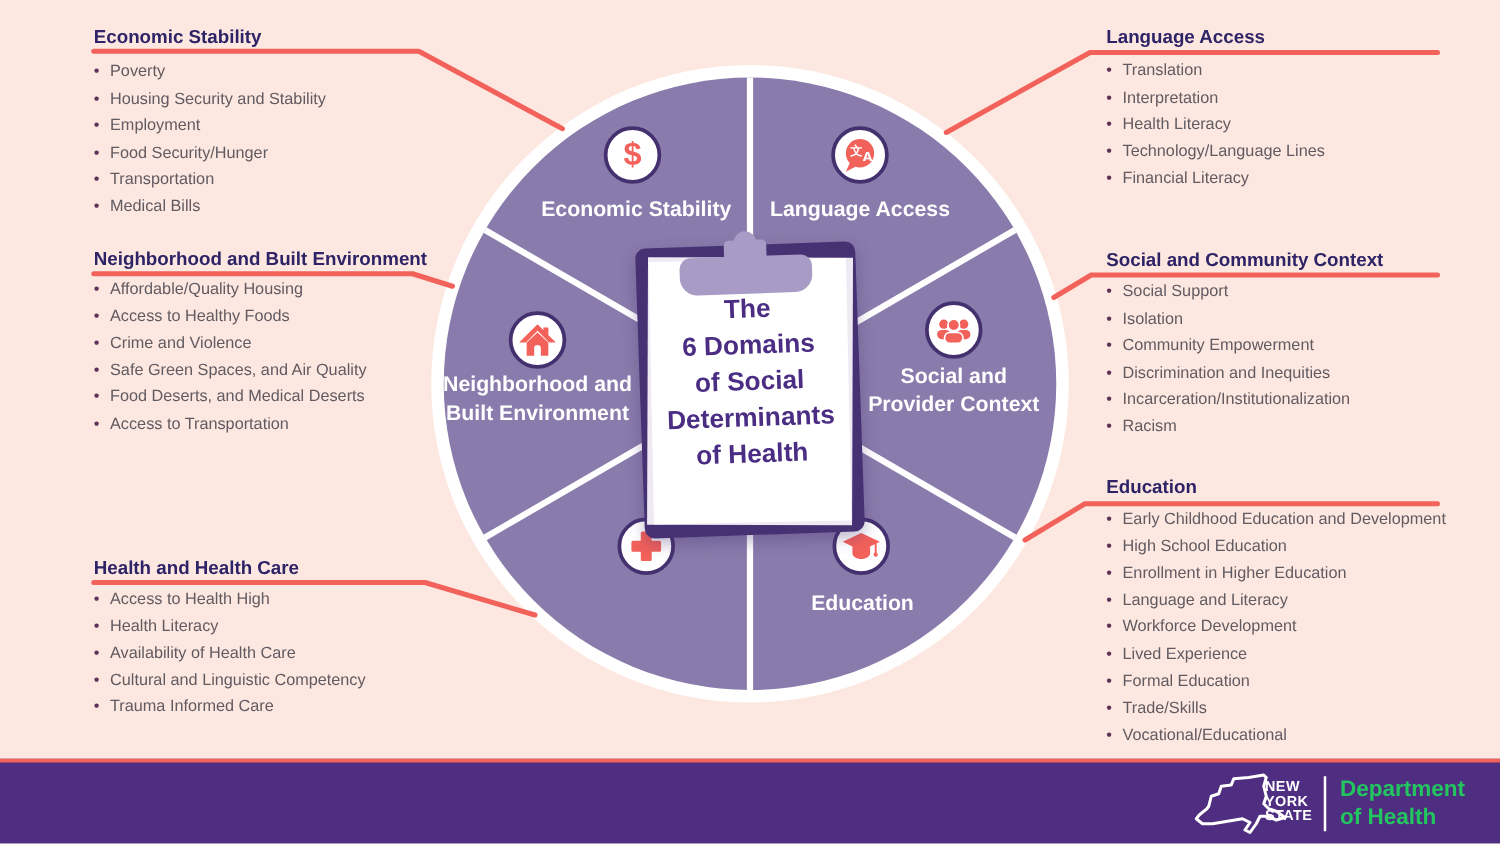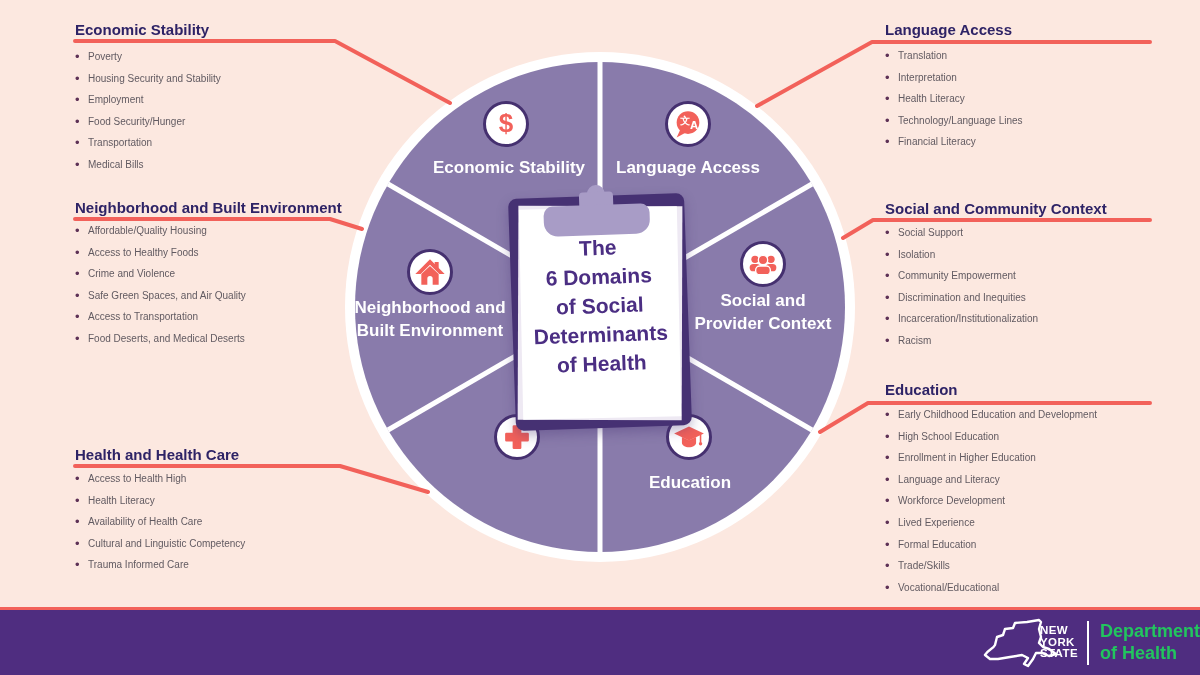--- a/index.html
+++ b/index.html
@@ -33,27 +33,27 @@
   .clip-knob{position:absolute;left:50%;top:-11px;width:18px;height:18px;margin-left:-9px;border-radius:50%;background:#a89cc6;}
   .clip-neck{position:absolute;left:50%;top:-4px;width:34px;height:18px;margin-left:-17px;border-radius:4px;background:#a89cc6;}
   .clip-body{position:absolute;left:50%;top:9px;width:106px;height:30px;margin-left:-53px;background:#a89cc6;
              border-radius:9px 9px 14px 14px;}
   .ctitle{position:absolute;left:0;right:0;top:38px;text-align:center;white-space:pre-line;
           color:#4b2e83;font-weight:800;font-size:21px;line-height:1.38;}
 
   
   .lheading{position:absolute;font-size:15px;font-weight:700;color:#2e2366;}
   .litems{position:absolute;width:320px;}
-  .litems .li{position:relative;padding-left:13px;font-size:10px;line-height:21.6px;color:#615a61;}
+  .litems .li{position:relative;padding-left:13px;font-size:13px;line-height:21.6px;color:#615a61;}
   .litems .li::before{content:"•";position:absolute;left:0;top:0;color:#5e3156;font-size:13px;}
 
   
   .footer{position:absolute;left:0;top:607px;width:1200px;height:68px;background:#4f2d80;
           border-top:3px solid #f2615a;box-sizing:border-box;display:flex;align-items:center;
-          justify-content:flex-end;}
+          justify-content:flex-end;padding-right:28px;}
   .nys{display:flex;align-items:center;}
   .nys-outline{margin-right:-20px;}
   .nys-words{color:#fff;font-weight:800;font-size:11.5px;line-height:1.02;letter-spacing:.4px;text-align:left;}
   .vbar{width:2px;height:44px;background:#ffffff;margin:0 11px 0 9px;}
   .dept{color:#22c55e;font-weight:700;font-size:18px;line-height:1.18;white-space:pre-line;}
 </style>
 </head>
 <body>
 
 <div class="stage">
@@ -164,22 +164,22 @@
       <div class="li">Transportation</div>
       <div class="li">Medical Bills</div>
     </div>
 
   <div class="lheading" style="left:75px;top:199px;">Neighborhood and Built Environment</div>
   <div class="litems" style="left:75px;top:220px;">
       <div class="li">Affordable/Quality Housing</div>
       <div class="li">Access to Healthy Foods</div>
       <div class="li">Crime and Violence</div>
       <div class="li">Safe Green Spaces, and Air Quality</div>
+      <div class="li">Food Deserts, and Medical Deserts</div>
       <div class="li">Access to Transportation</div>
-      <div class="li">Food Deserts, and Medical Deserts</div>
     </div>
 
   <div class="lheading" style="left:75px;top:446px;">Health and Health Care</div>
   <div class="litems" style="left:75px;top:468px;">
       <div class="li">Access to Health High</div>
       <div class="li">Health Literacy</div>
       <div class="li">Availability of Health Care</div>
       <div class="li">Cultural and Linguistic Competency</div>
       <div class="li">Trauma Informed Care</div>
     </div>

